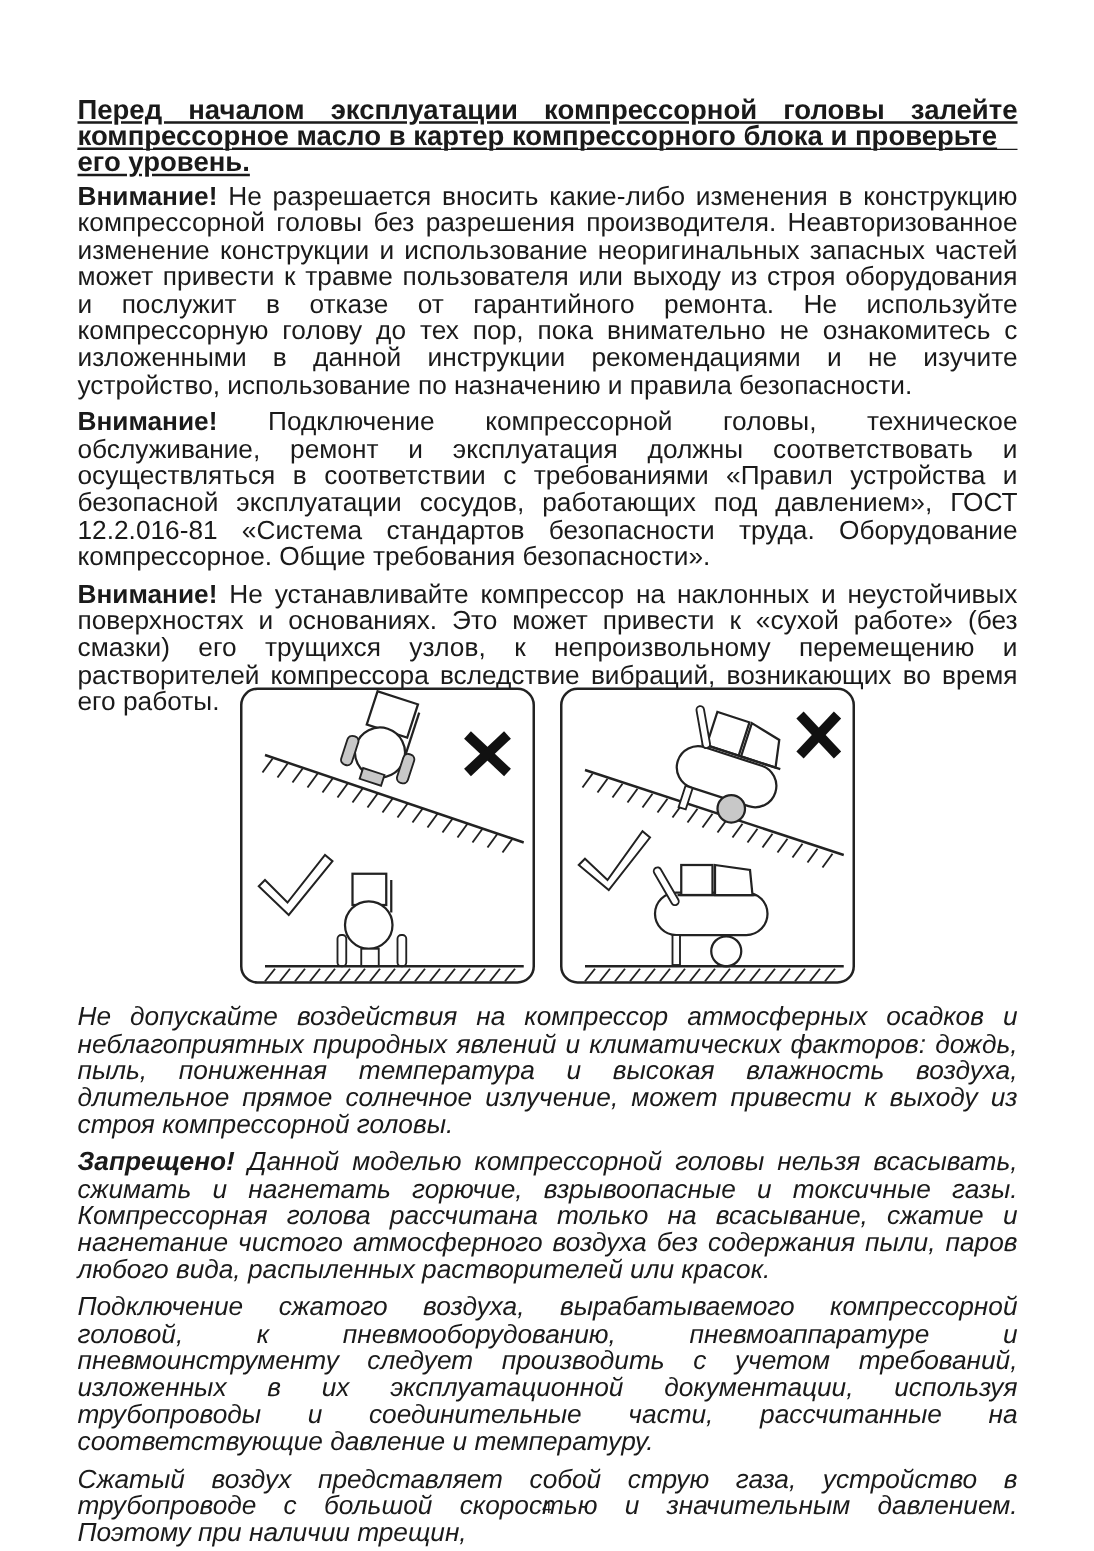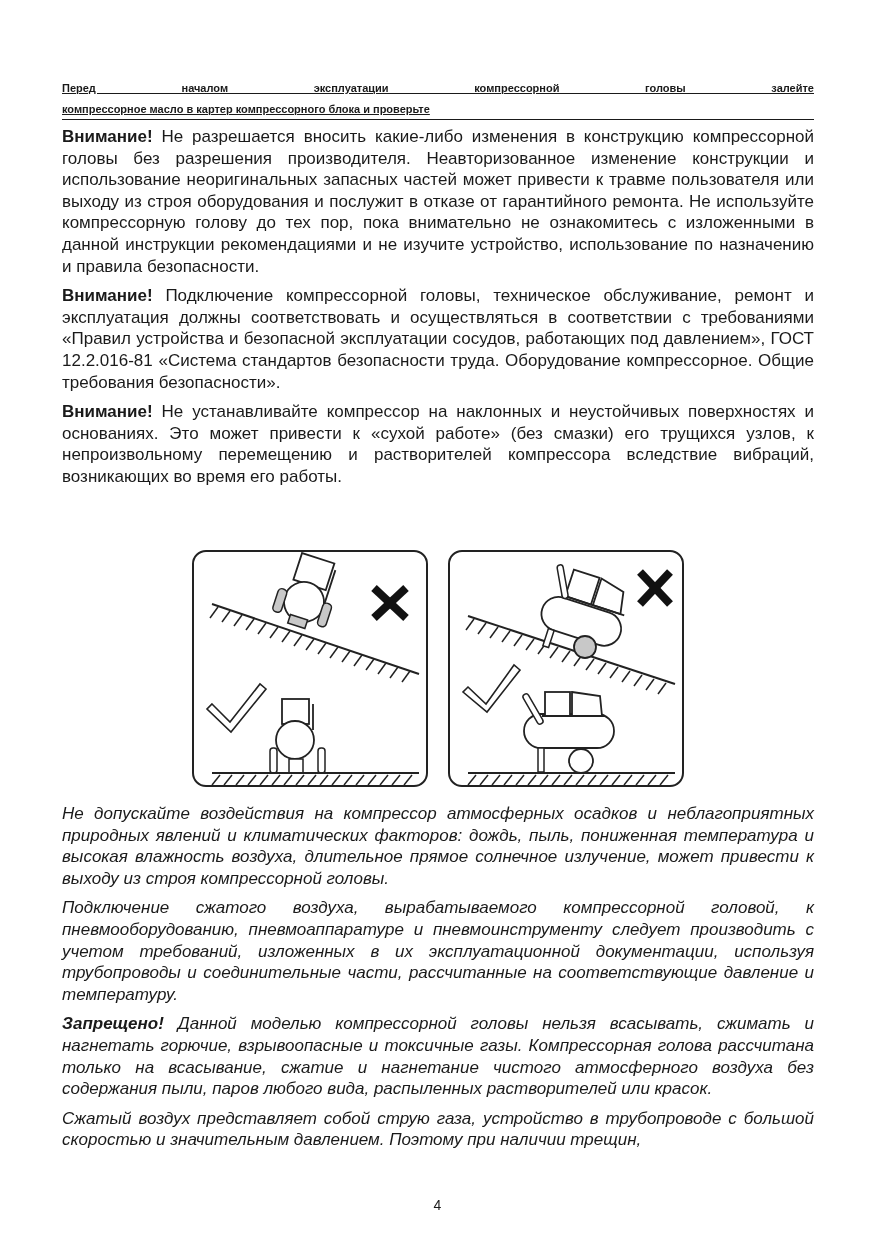--- a/index.html
+++ b/index.html
@@ -1,37 +1,38 @@
 <!DOCTYPE html>
 <html><head>
 <meta charset="utf-8">
 <style>
   html, body { margin: 0; padding: 0; background: #ffffff; }
   body { width: 875px; height: 1241px; position: relative; overflow: hidden;
          font-family: "Liberation Sans", sans-serif; color: #1a1a1a; }
   .page { position: absolute; left: 62px; top: 78px; width: 752px; }
-  .heading { font-weight: bold; font-size: 11px; line-height: 20.5px; text-decoration: underline;
+  .heading { font-weight: bold; font-size: 22px; line-height: 20.5px; text-decoration: underline;
              text-align: justify; margin: 0 0 6px 0; }
   .heading .l1 { display: block; text-align-last: justify; }
   .heading .l2 { display: block; border-bottom: 1.5px solid #1a1a1a; }
-  p.para { font-size: 17px; line-height: 21.6px; text-align: justify; margin: 0 0 8px 0; }
+  p.para { font-size: 21px; line-height: 21.6px; text-align: justify; margin: 0 0 8px 0; }
   p.para b { font-weight: bold; }
   .figure { position: absolute; top: 550px; left: 192px; width: 496px; height: 240px; }
   .panel { position: absolute; top: 0; width: 236px; height: 237px; border: 2px solid #222; border-radius: 14px; box-sizing: border-box; background: #fff; }
   .panel svg { position: absolute; left: 0; top: 0; }
   .page-number { position: absolute; top: 1197px; left: 0; width: 875px; text-align: center; font-size: 14px; }
   .lower { position: absolute; left: 62px; top: 803px; width: 752px; font-style: italic; }
 </style>
 </head>
 <body>
 
 <div class="page">
   <div class="heading">
     <span class="l1">Перед началом эксплуатации компрессорной головы залейте</span>
     <span class="l2">компрессорное масло в картер компрессорного блока и проверьте</span>
+    <span class="l3" style="display:block">его уровень.</span>
   </div>
 
   <p class="para"><b>Внимание!</b><span> Не разрешается вносить какие-либо изменения в конструкцию компрессорной головы без разрешения производителя. Неавторизованное изменение конструкции и использование неоригинальных запасных частей может привести к травме пользователя или выходу из строя оборудования и послужит в отказе от гарантийного ремонта. Не используйте компрессорную голову до тех пор, пока внимательно не ознакомитесь с изложенными в данной инструкции рекомендациями и не изучите устройство, использование по назначению и правила безопасности.</span></p>
   <p class="para"><b>Внимание!</b><span> Подключение компрессорной головы, техническое обслуживание, ремонт и эксплуатация должны соответствовать и осуществляться в соответствии с требованиями «Правил устройства и безопасной эксплуатации сосудов, работающих под давлением», ГОСТ 12.2.016-81 «Система стандартов безопасности труда. Оборудование компрессорное. Общие требования безопасности».</span></p>
   <p class="para"><b>Внимание!</b><span> Не устанавливайте компрессор на наклонных и неустойчивых поверхностях и основаниях. Это может привести к «сухой работе» (без смазки) его трущихся узлов, к непроизвольному перемещению и растворителей компрессора вследствие вибраций, возникающих во время его работы.</span></p>
 </div>
 
 <div class="figure">
 
   <div class="panel" style="left:0">
@@ -165,18 +166,18 @@
           <line x1="194" y1="223" x2="186" y2="233"></line>
         <line x1="206" y1="223" x2="198" y2="233"></line>
           <line x1="218" y1="223" x2="210" y2="233"></line>
       </g>
     </svg>
   </div>
 </div>
 
 <div class="lower">
   <p class="para"><span>Не допускайте воздействия на компрессор атмосферных осадков и неблагоприятных природных явлений и климатических факторов: дождь, пыль, пониженная температура и высокая влажность воздуха, длительное прямое солнечное излучение, может привести к выходу из строя компрессорной головы.</span></p>
+  <p class="para"><b>Запрещено!</b><span> Данной моделью компрессорной головы нельзя всасывать, сжимать и нагнетать горючие, взрывоопасные и токсичные газы. Компрессорная голова рассчитана только на всасывание, сжатие и нагнетание чистого атмосферного воздуха без содержания пыли, паров любого вида, распыленных растворителей или красок.</span></p>
   <p class="para"><span>Подключение сжатого воздуха, вырабатываемого компрессорной головой, к пневмооборудованию, пневмоаппаратуре и пневмоинструменту следует производить с учетом требований, изложенных в их эксплуатационной документации, используя трубопроводы и соединительные части, рассчитанные на соответствующие давление и температуру.</span></p>
-  <p class="para"><b>Запрещено!</b><span> Данной моделью компрессорной головы нельзя всасывать, сжимать и нагнетать горючие, взрывоопасные и токсичные газы. Компрессорная голова рассчитана только на всасывание, сжатие и нагнетание чистого атмосферного воздуха без содержания пыли, паров любого вида, распыленных растворителей или красок.</span></p>
   <p class="para"><span>Сжатый воздух представляет собой струю газа, устройство в трубопроводе с большой скоростью и значительным давлением. Поэтому при наличии трещин,</span></p>
 </div>
 
 <div class="page-number">4</div>
 
 </body></html>

